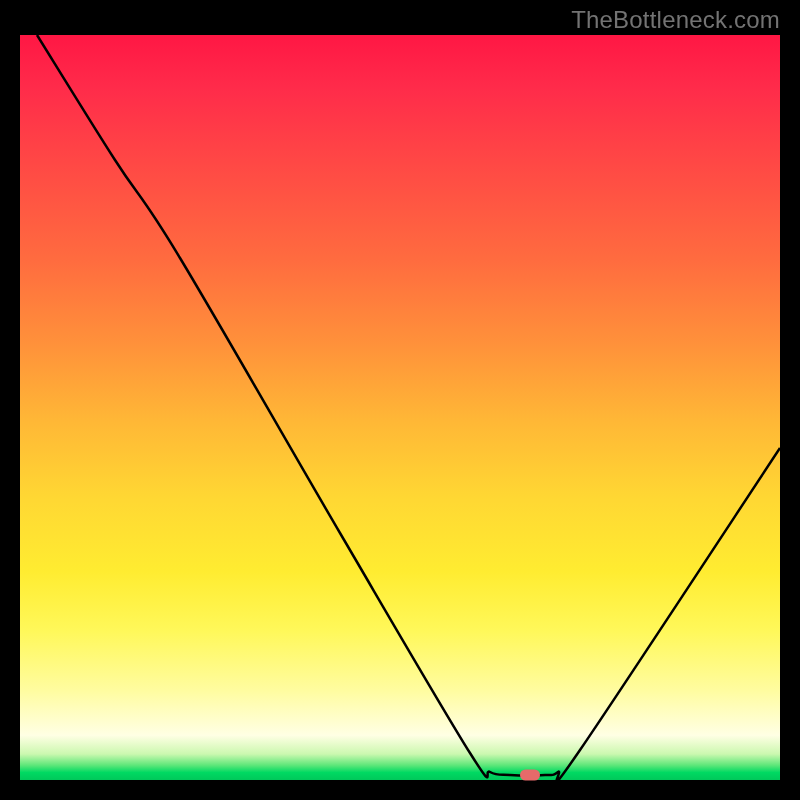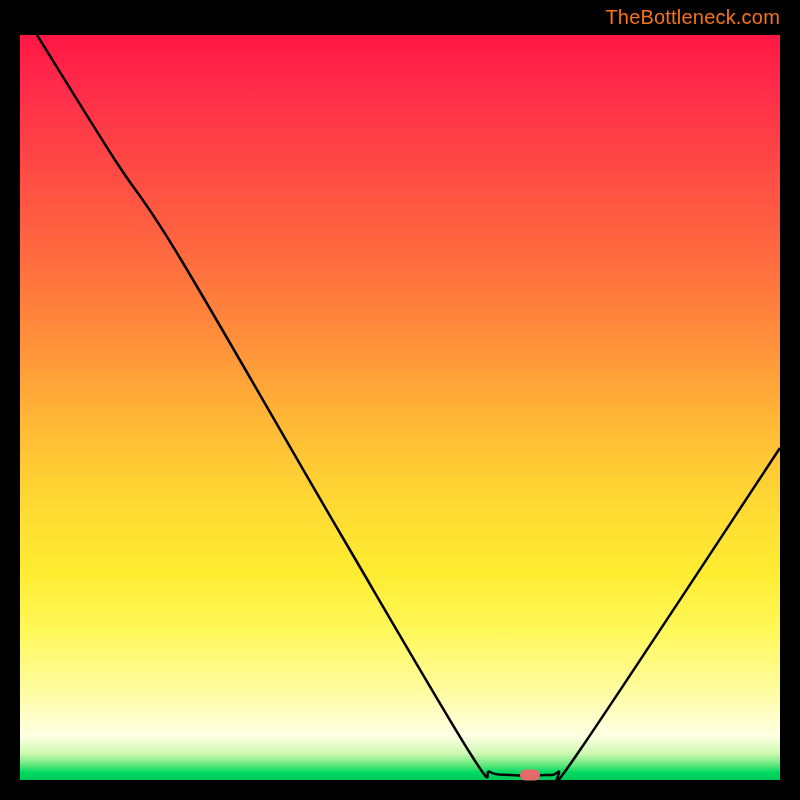--- a/index.html
+++ b/index.html
@@ -40,22 +40,22 @@
       #ccf8b0 96.5%,
       #5fe77a 98%,
       #00d962 99%,
       #00c85a 100%
     );
   }
   .attribution {
     position: absolute;
     top: 6px;
     right: 20px;
-    color: #f97316;
-    font-size: 20px;
+    color: #737373;
+    font-size: 24px;
     font-weight: 500;
     letter-spacing: 0.2px;
   }
   svg.curve-layer {
     position: absolute;
     left: 0;
     top: 0;
     width: 760px;
     height: 745px;
     pointer-events: none;

